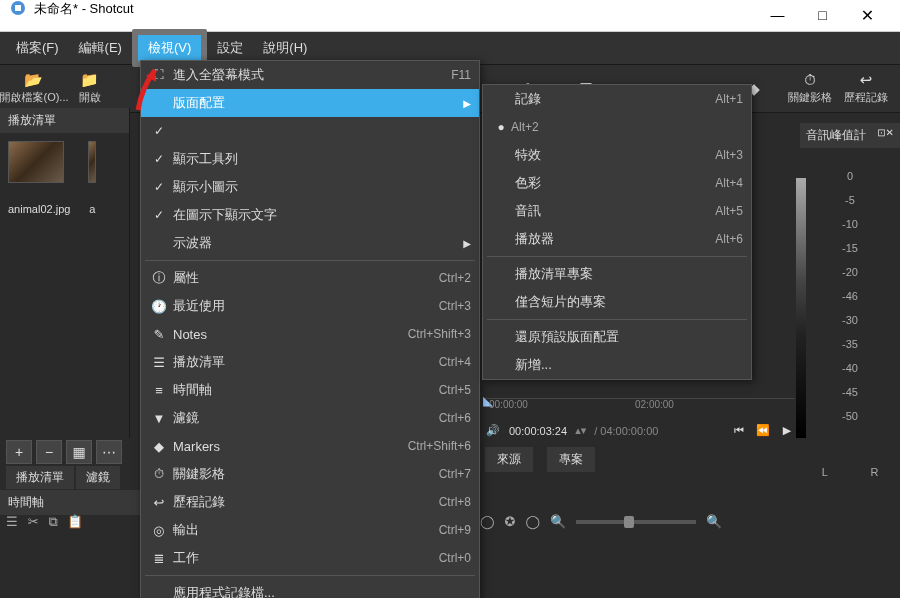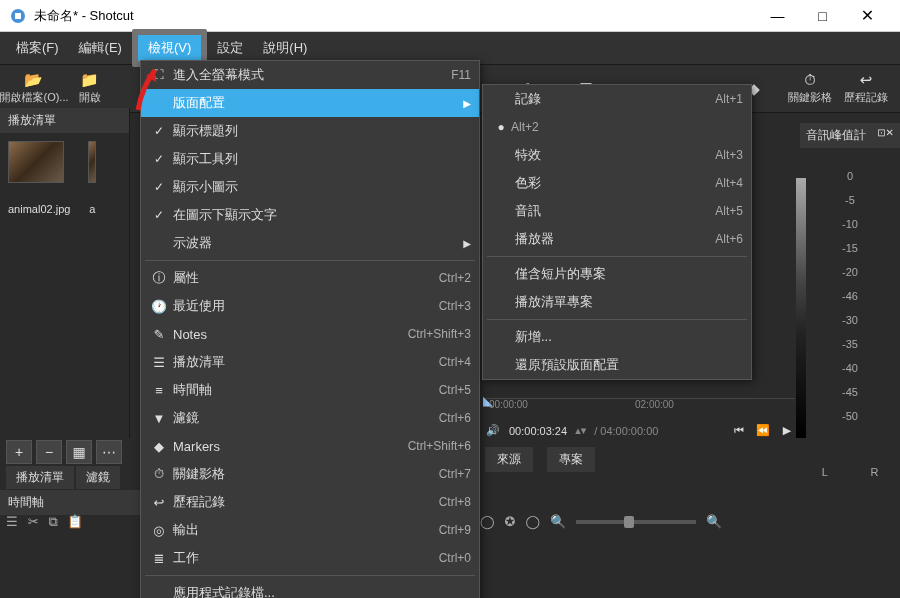--- a/index.html
+++ b/index.html
@@ -1,19 +1,19 @@
 <!DOCTYPE html>
 <html><head>
 <meta charset="utf-8">
 <style>
 * { margin: 0; padding: 0; box-sizing: border-box; font-family: "Microsoft JhengHei", sans-serif; }
 body { width: 900px; height: 598px; background: #2a2a2a; color: #ddd; font-size: 13px; overflow: hidden; position: relative; }
 
 
-.titlebar { height: 32px; background: #fff; display: flex; align-items: center; padding: 0 10px; color: #000; border-bottom: 1px solid #ccc; }
+.titlebar { height: 32px; background: #fff; display: flex; align-items: flex-start; padding: 0 10px; color: #000; border-bottom: 1px solid #ccc; }
 .titlebar .icon { width: 16px; height: 16px; margin-right: 8px; }
 .titlebar .title { flex: 1; font-size: 13px; }
 .titlebar .winbtn { width: 45px; height: 30px; display: flex; align-items: center; justify-content: center; font-size: 14px; }
 .titlebar .winbtn.close { font-size: 16px; }
 
 
 .menubar { height: 28px; background: #323232; display: flex; align-items: center; padding: 16px 6px; border-bottom: 1px solid #1a1a1a; }
 .menubar .item { padding: 4px 10px; cursor: pointer; }
 .menubar .item.active { background: #3daee9; color: #fff; border: 6px solid #737373; border-radius: 2px; }
 
@@ -181,21 +181,20 @@
     <span class="label">進入全螢幕模式</span>
     <span class="shortcut">F11</span>
   </div>
   <div class="menu-row highlighted">
     <span class="icon"></span>
     <span class="label">版面配置</span>
     <span class="arrow">▶</span>
   </div>
   <div class="menu-row">
     <span class="check">✓</span>
-    <span class="label">顯示標題列</span>
   </div>
   <div class="menu-row">
     <span class="check">✓</span>
     <span class="label">顯示工具列</span>
   </div>
   <div class="menu-row">
     <span class="check">✓</span>
     <span class="label">顯示小圖示</span>
   </div>
   <div class="menu-row">
@@ -296,34 +295,34 @@
     <span class="shortcut">Alt+5</span>
   </div>
   <div class="menu-row">
     <span class="check"></span>
     <span class="label">播放器</span>
     <span class="shortcut">Alt+6</span>
   </div>
   <div class="menu-sep"></div>
   <div class="menu-row">
     <span class="check"></span>
+    <span class="label">播放清單專案</span>
+  </div>
+  <div class="menu-row">
+    <span class="check"></span>
     <span class="label">僅含短片的專案</span>
   </div>
-  <div class="menu-row">
-    <span class="check"></span>
-    <span class="label">播放清單專案</span>
-  </div>
   <div class="menu-sep"></div>
   <div class="menu-row">
     <span class="check"></span>
+    <span class="label">還原預設版面配置</span>
+  </div>
+  <div class="menu-row">
+    <span class="check"></span>
     <span class="label">新增...</span>
-  </div>
-  <div class="menu-row">
-    <span class="check"></span>
-    <span class="label">還原預設版面配置</span>
   </div>
 </div>
 
 <div class="timeline-row" style="position:absolute; left:485px; top:390px; right:105px;">
   <div class="ruler">
     <span style="position:absolute;left:-2px;top:-6px;color:#9cf">◣</span>
     <span class="tick" style="left:4px">00:00:00</span>
     <span class="tick" style="left:150px">02:00:00</span>
   </div>
   <div class="transport">

